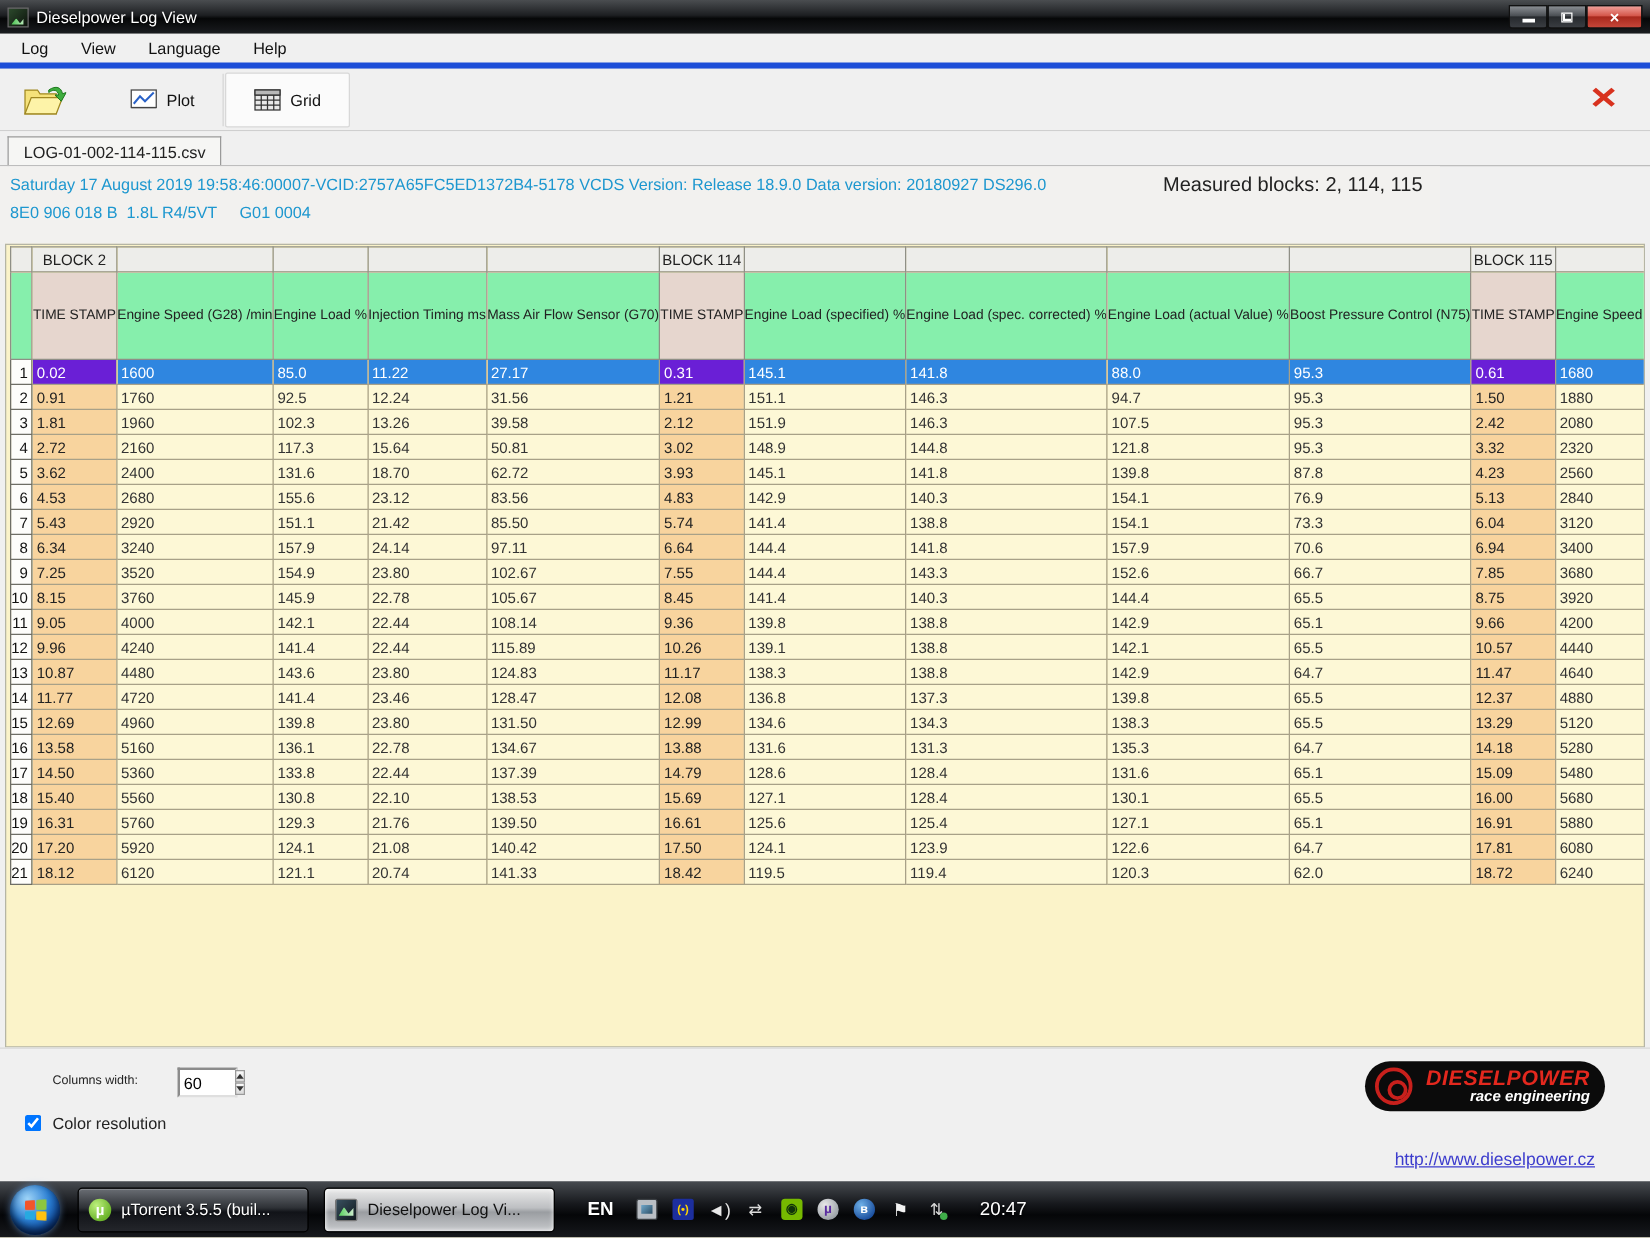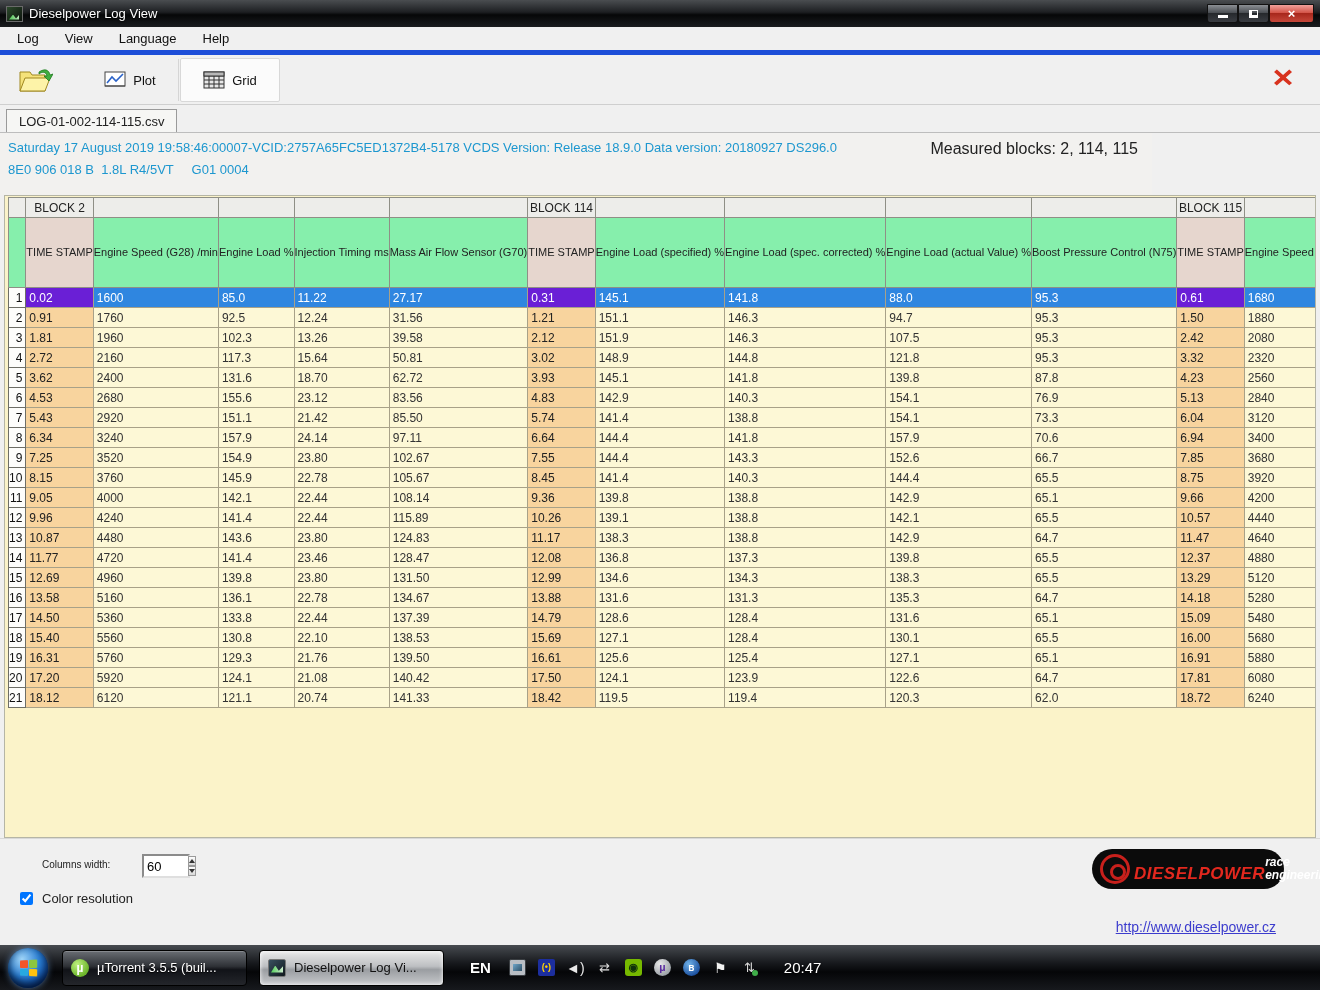--- a/index.html
+++ b/index.html
@@ -78,21 +78,21 @@
   .spin-btn { flex:1; background:linear-gradient(#fdfdfd,#d8d8d8); border:1px solid #9a9a9a; display:flex; align-items:center; justify-content:center; }
   .tri-up { width:0; height:0; border-left:3px solid transparent; border-right:3px solid transparent; border-bottom:4px solid #333; }
   .tri-dn { width:0; height:0; border-left:3px solid transparent; border-right:3px solid transparent; border-top:4px solid #333; }
   .colorres { position:absolute; left:20px; top:52px; display:flex; align-items:center; gap:9px; }
   .colorres input { width:13px; height:13px; }
   .colorres label { font-size:13px; color:#222; }
   .logo { position:absolute; right:36px; top:10px; width:192px; height:40px; background:#0b0b0b; border-radius:20px;
     display:flex; align-items:center; padding:0 12px 0 8px; }
   .turbo { width:30px; height:30px; border-radius:50%; border:3px solid #c8201c; position:relative; flex:none; }
   .turbo::before { content:""; position:absolute; left:7px; top:7px; width:10px; height:10px; border-radius:50%; border:3px solid #c8201c; }
-  .logo-text { display:flex; flex-direction:row; align-items:flex-end; margin-left:4px; width:100%; }
+  .logo-text { display:flex; flex-direction:column; align-items:flex-end; margin-left:4px; width:100%; }
   .logo-l1 { color:#e3281e; font-weight:bold; font-style:italic; font-size:17px; letter-spacing:.5px; line-height:17px; }
   .logo-l2 { color:#fff; font-style:italic; font-weight:bold; font-size:12px; line-height:13px; }
   .logo-link { position:absolute; right:44px; top:80px; font-size:14px; color:#3c3ccd; text-decoration:underline; }
 
   
   .taskbar { position:absolute; left:0; top:945px; width:1320px; height:45px;
     background:linear-gradient(#474b50, #17191d 40%, #050608 60%, #17191d); display:flex; align-items:center; }
   .orb { width:40px; height:40px; border-radius:50%; margin:0 14px 0 8px; flex:none;
     background:radial-gradient(circle at 35% 28%, #9fd4f7, #2a7fd4 45%, #0b3d91 80%, #072a66);
     box-shadow:0 0 6px #7ab6ff88, inset 0 -4px 8px #02132e; display:flex; align-items:center; justify-content:center; }

